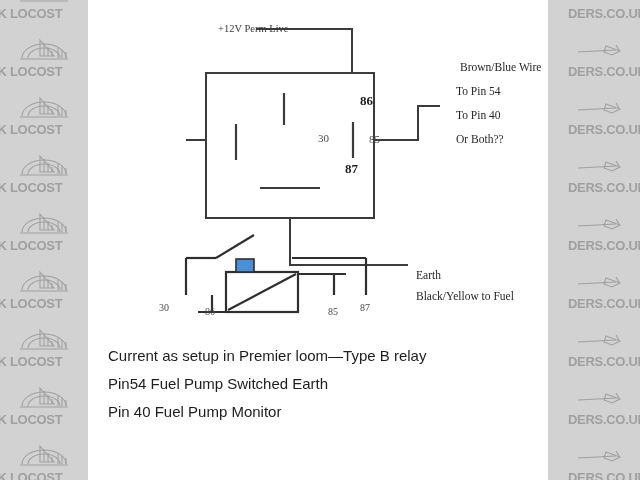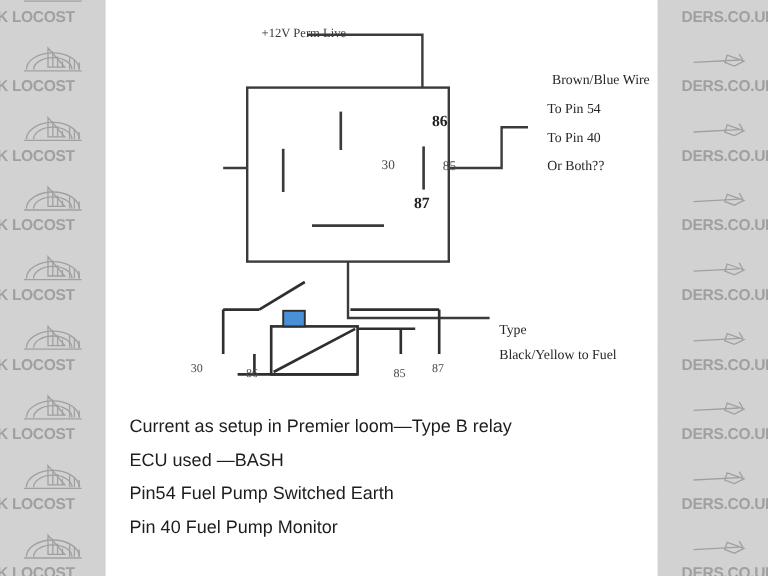--- a/index.html
+++ b/index.html
@@ -893,28 +893,27 @@
     <div class="lbl lbl-pin-med" style="left:230px; top:132px;">30</div>
     <div class="lbl lbl-pin-med" style="left:281px; top:133px;">85</div>
     <div class="lbl lbl-pin-big" style="left:257px; top:161px;">87</div>
 
     <div class="lbl lbl-side" style="left:372px; top:61px;">Brown/Blue Wire</div>
     <div class="lbl lbl-side" style="left:368px; top:85px;">To Pin 54</div>
     <div class="lbl lbl-side" style="left:368px; top:109px;">To Pin 40</div>
     <div class="lbl lbl-side" style="left:368px; top:133px;">Or Both??</div>
 
     <div class="lbl lbl-side" style="left:328px; top:250px;margin-top:40px;">Black/Yellow to Fuel</div>
-    <div class="lbl lbl-side" style="left:328px; top:269px;">Type</div>
+    <div class="lbl lbl-side" style="left:328px; top:269px;">Earth</div>
 
     <div class="lbl lbl-bottompin" style="left:71px; top:302px;">30</div>
     <div class="lbl lbl-bottompin" style="left:117px; top:306px;">86</div>
     <div class="lbl lbl-bottompin" style="left:240px; top:306px;">85</div>
     <div class="lbl lbl-bottompin" style="left:272px; top:302px;">87</div>
 
     <div id="notes">
       <div class="note-line">Current as setup in Premier loom—Type B relay</div>
-      <div class="note-line">ECU used —BASH</div>
       <div class="note-line">Pin54 Fuel Pump Switched Earth</div>
       <div class="note-line">Pin 40 Fuel Pump Monitor</div>
     </div>
 
   </div>
 </div>
 
 </body></html>

